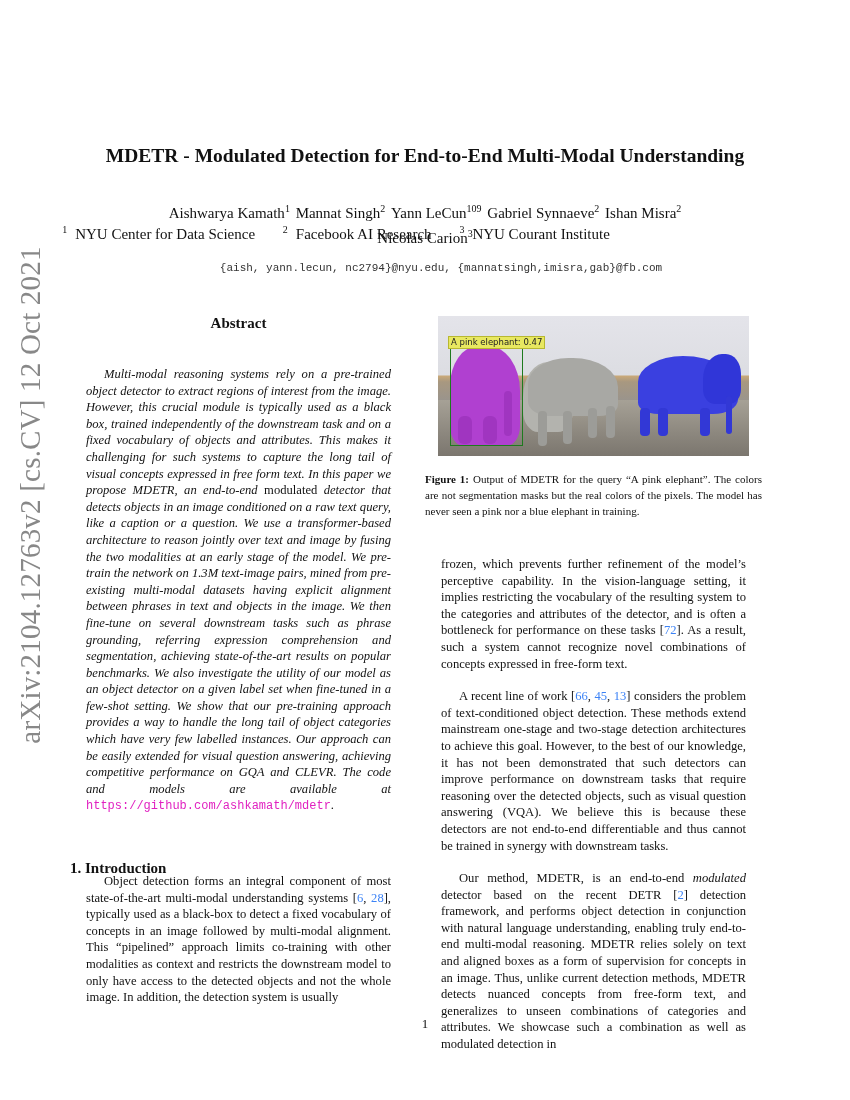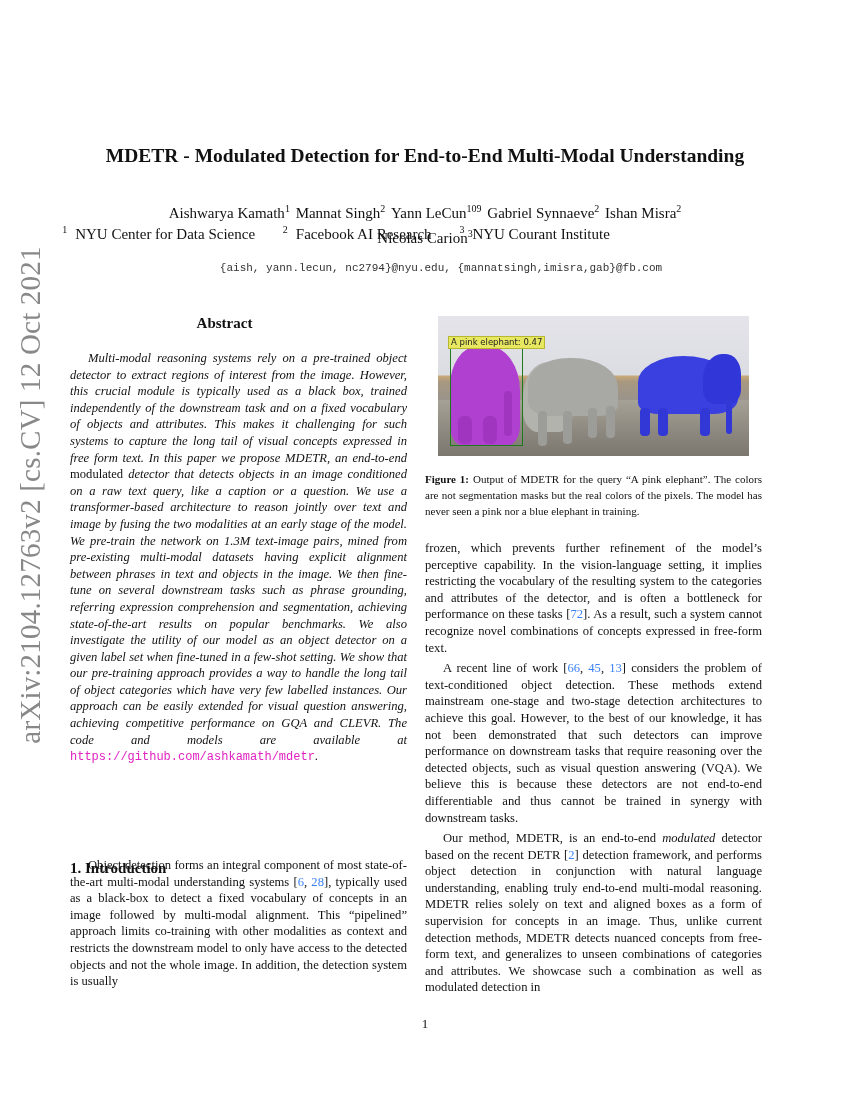--- a/index.html
+++ b/index.html
@@ -16,29 +16,29 @@
   .authors .author { margin: 0 1px; }
   .authors sup { font-size: 10px; }
   .affils { position: absolute; top: 224px; left: 0; width: 680px; text-align: center; font-size: 15px; }
   .affils span { margin: 0 8px; }
   .affils sup { font-size: 10px; }
   .emails { position: absolute; top: 262px; left: 0; width: 850px; text-align: center;
       font-family: "Liberation Mono", "DejaVu Sans Mono", monospace; font-size: 11px; color: #333; margin-left: 16px; }
   .col { position: absolute; width: 337px; font-size: 12.6px; line-height: 16.6px; text-align: justify; }
   .col-left { left: 70px; }
   .col-right { left: 425px; }
-  .abstract-heading { position: absolute; left: 56px; top: 315px; width: 337px; text-align: center;
+  .abstract-heading { position: absolute; left: 70px; top: 315px; width: 337px; text-align: center;
       font-size: 15px; font-weight: bold; }
   .abstract-body { top: 350px; font-style: italic; }
   .abstract-body p { margin: 0; text-indent: 18px; }
   .url { font-family: "Liberation Mono", "DejaVu Sans Mono", monospace; font-style: normal; color: #e020c0; font-size: 12px; }
   .upright { font-style: normal; }
   .intro-heading { position: absolute; left: 70px; top: 860px; font-size: 15px; font-weight: bold; }
   .intro-body { top: 857px; }
-  .col p { margin: 0; text-indent: 18px; }
+  .col p { margin: 16px; text-indent: 18px; }
   .cite { color: #3b82f6; }
   .figure { position: absolute; left: 438px; top: 316px; width: 311px; height: 140px; overflow: hidden;
       background: linear-gradient(to bottom, #e4e4ea 0%, #dcdde2 42%, #c8a878 43%, #a89880 47%, #9a948c 60%, #8a857e 100%); }
   .fig-ground { position: absolute; left: 0; top: 84px; width: 311px; height: 56px;
       background: linear-gradient(to bottom, #a6a196, #8c877e 60%, #7b766e); }
   .eleph { position: absolute; }
   .eleph-pink { left: 12px; top: 30px; width: 70px; height: 100px; background: #b040d0; border-radius: 40% 45% 20% 20%; }
   .eleph-pink-leg { position: absolute; background: #a035c0; border-radius: 6px; }
   .eleph-grey { left: 90px; top: 42px; width: 90px; height: 58px; background: #a8a8a4; border-radius: 45% 50% 20% 25%; }
   .eleph-grey2 { left: 85px; top: 46px; width: 50px; height: 70px; background: #b3b3ae; border-radius: 50% 45% 30% 30%; }

